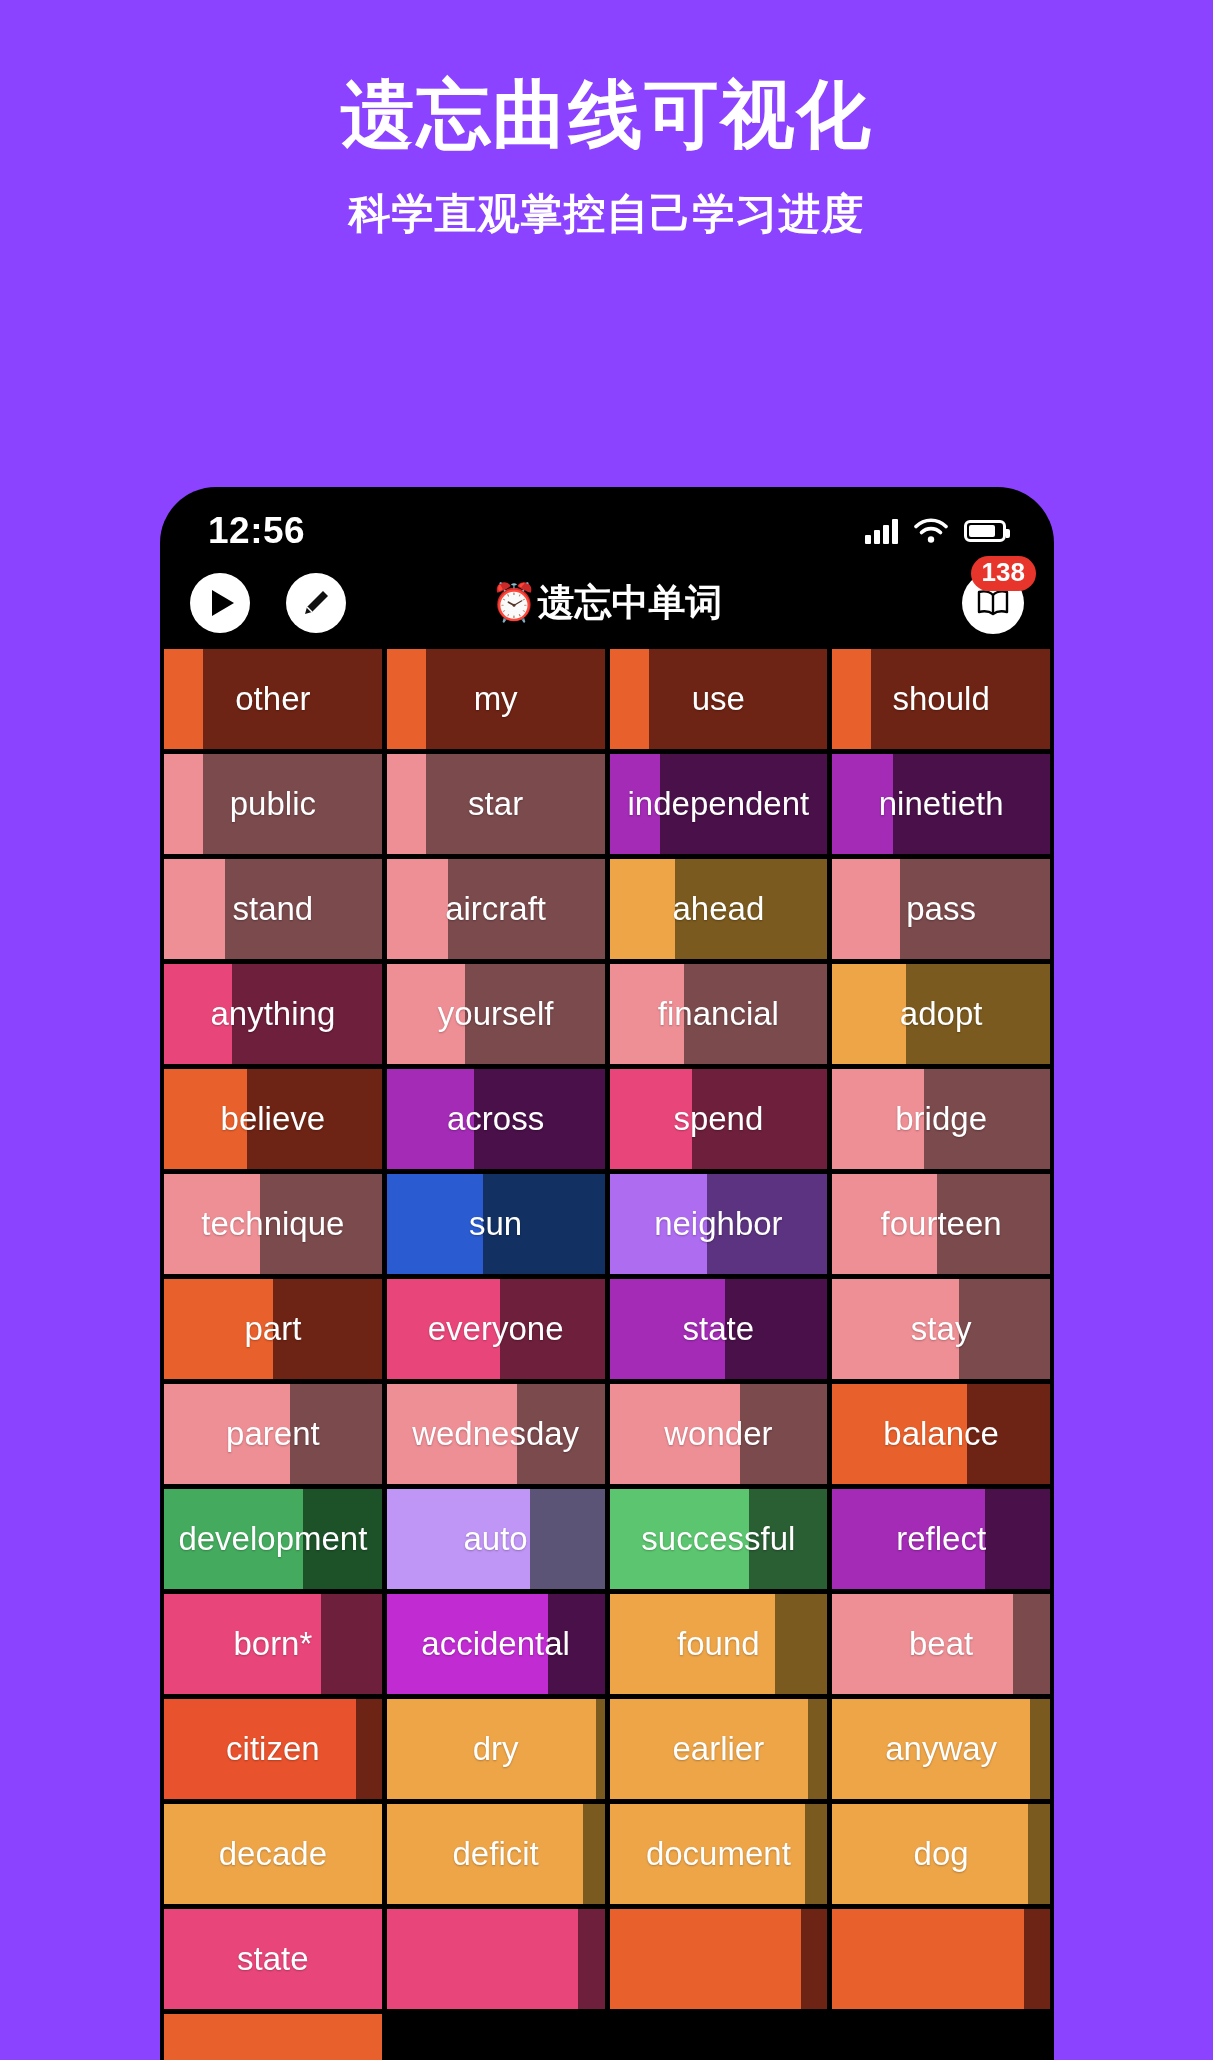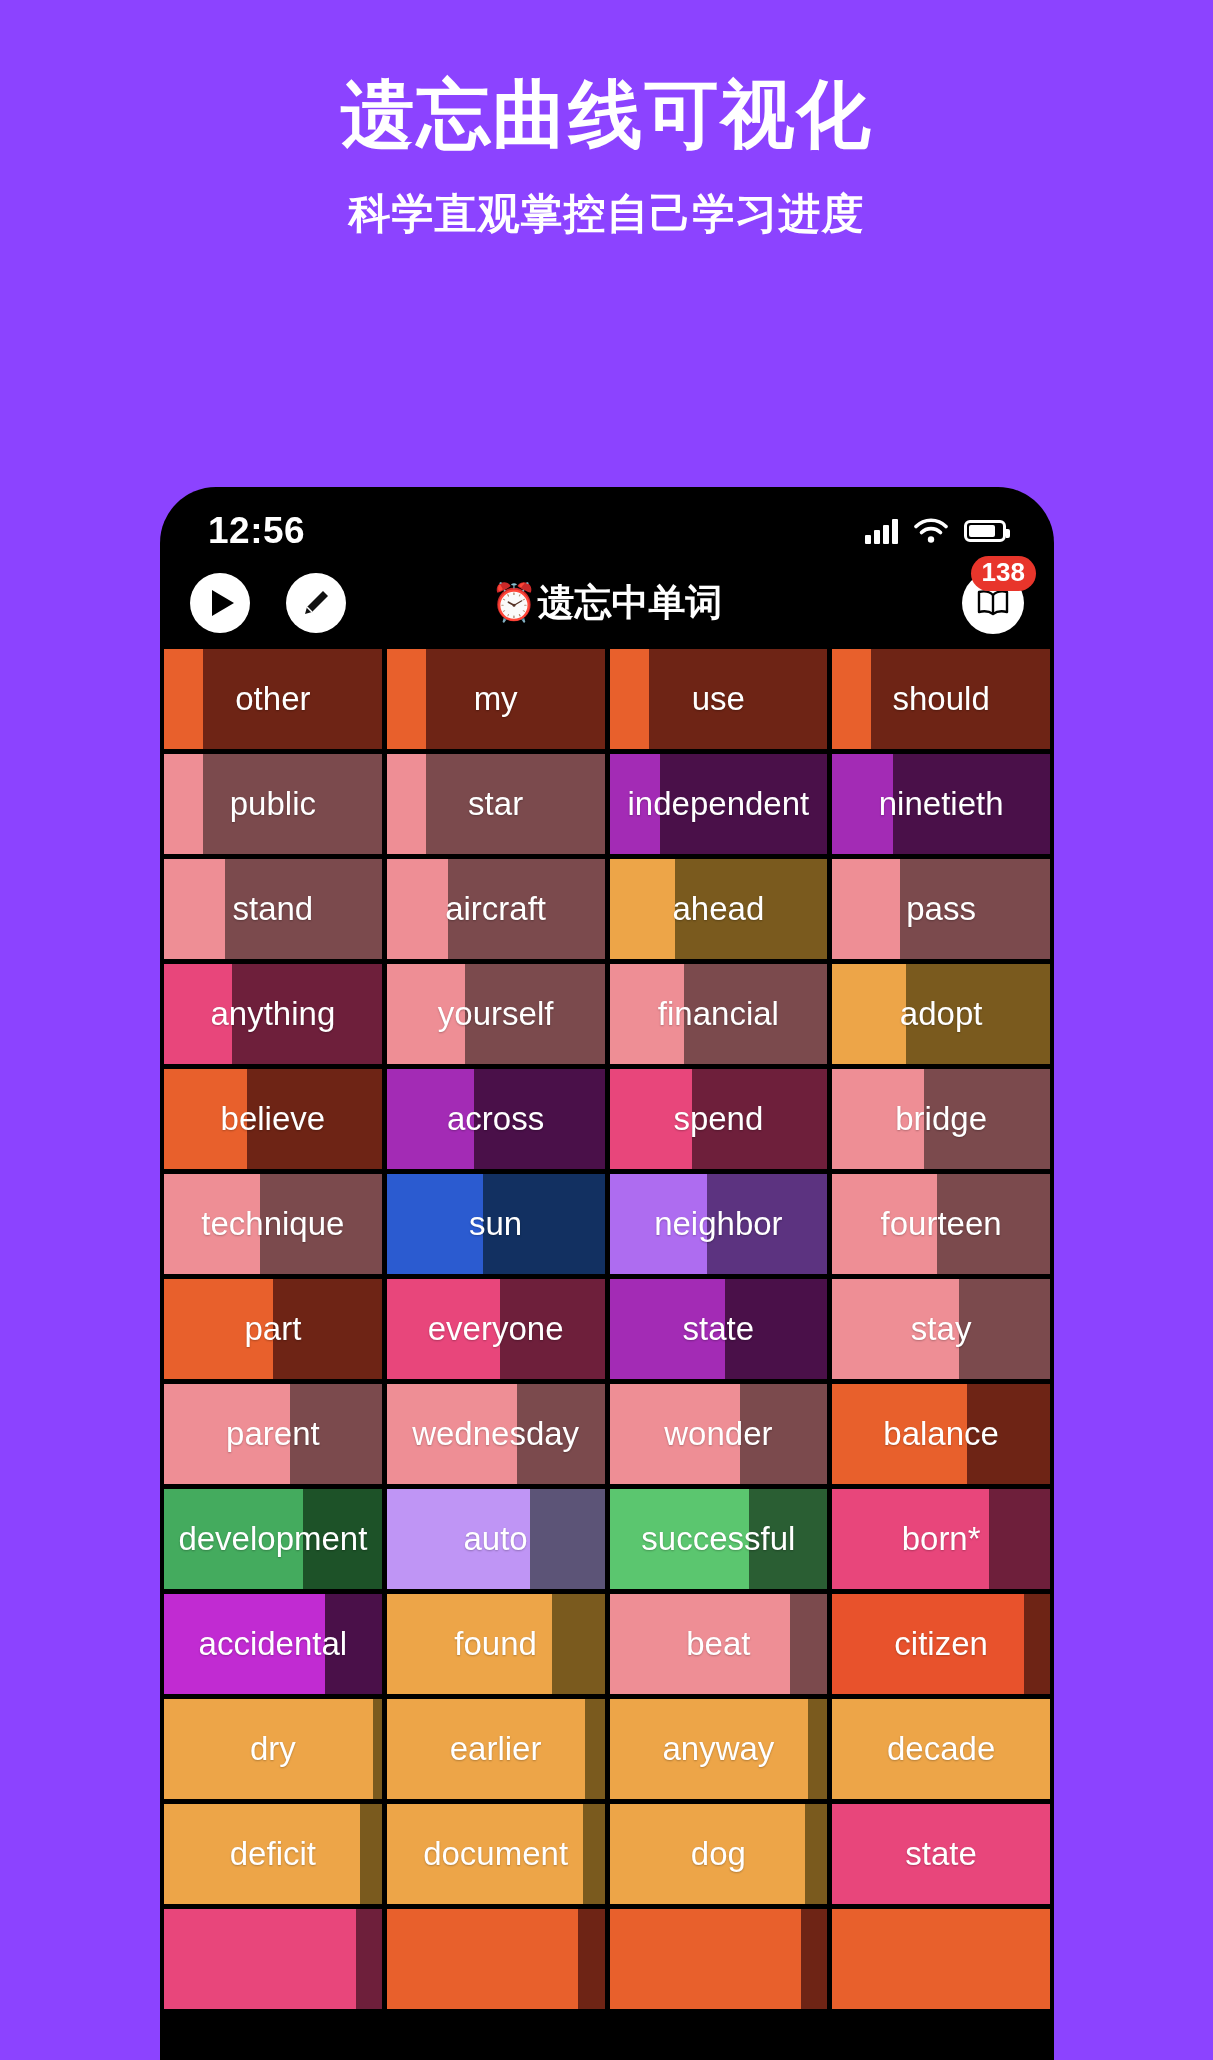--- a/index.html
+++ b/index.html
@@ -355,20 +355,25 @@
         <div class="bg" style="background: rgb(92, 84, 119);"></div>
         <div class="fill" style="background: rgb(191, 149, 245); width: 66%;"></div>
         <span class="lbl">auto</span>
       </div>
       <div class="cell">
         <div class="bg" style="background: rgb(42, 94, 51);"></div>
         <div class="fill" style="background: rgb(91, 198, 111); width: 64%;"></div>
         <span class="lbl">successful</span>
       </div>
       <div class="cell">
+        <div class="bg" style="background: rgb(74, 16, 73);"></div>
+        <div class="fill" style="background: rgb(163, 43, 181); width: 70%;"></div>
+        <span class="lbl">reflect</span>
+      </div>
+      <div class="cell">
         <div class="bg" style="background: rgb(110, 31, 59);"></div>
         <div class="fill" style="background: rgb(232, 70, 123); width: 72%;"></div>
         <span class="lbl">born*</span>
       </div>
       <div class="cell">
         <div class="bg" style="background: rgb(74, 16, 73);"></div>
         <div class="fill" style="background: rgb(193, 43, 210); width: 74%;"></div>
         <span class="lbl">accidental</span>
       </div>
       <div class="cell">

